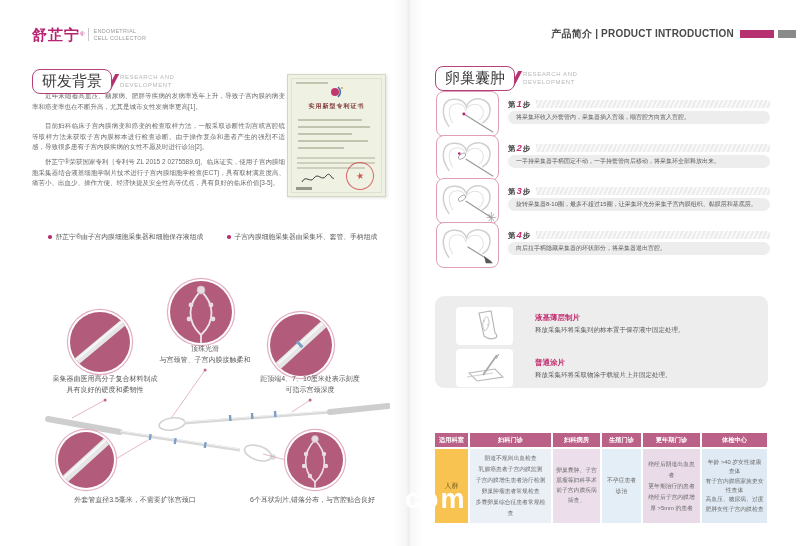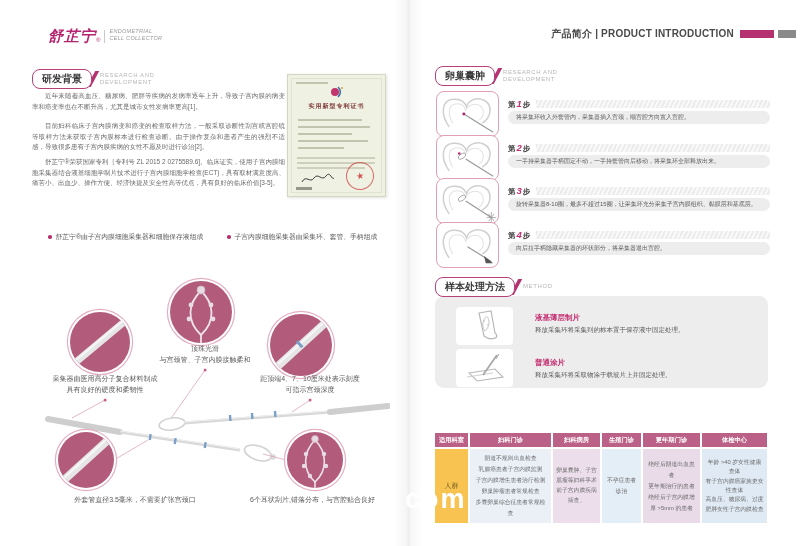--- a/index.html
+++ b/index.html
@@ -3,32 +3,32 @@
 <meta charset="utf-8">
 <style>
   html,body{margin:0;padding:0;background:#ffffff;}
   .page{position:relative;width:800px;height:546px;background:#ffffff;overflow:hidden;
         font-family:"Liberation Sans","DejaVu Sans",sans-serif;color:#555;}
   .abs{position:absolute;}
   
   .fold{left:394px;top:0;width:28px;height:546px;
         background:linear-gradient(90deg,rgba(0,0,0,0) 0%,rgba(0,0,0,0.04) 45%,rgba(0,0,0,0.07) 52%,rgba(0,0,0,0.03) 60%,rgba(0,0,0,0) 100%);}
   
-  .logo{left:48px;top:26px;display:flex;align-items:flex-end;font-style:italic;}
+  .logo{left:32px;top:26px;display:flex;align-items:center;}
   .logo-zh{font-size:15px;font-weight:bold;color:#b6236f;letter-spacing:1px;line-height:1;}
   .logo-reg{font-size:6px;color:#b6236f;vertical-align:top;}
   .logo-div{width:1px;height:13px;background:#c9c9c9;margin:1px 4px 0 4px;}
   .logo-en{font-size:5.5px;color:#9a9a9a;line-height:1.35;padding-top:2px;letter-spacing:.3px;}
   .hdr-right{right:4px;top:27px;display:flex;align-items:center;}
   .hdr-label{font-size:10px;color:#4a4a4a;font-weight:bold;margin-right:6px;letter-spacing:.2px;}
   .bar-magenta{width:34px;height:8px;background:#b5316f;margin-right:4px;}
   .bar-gray{width:18px;height:8px;background:#8a8a8a;}
   
   .sec{display:flex;align-items:center;}
-  .sec-box{border:1.2px solid #b54178;border-radius:8px;padding:2px 9px;font-size:10px;font-weight:bold;
+  .sec-box{border:1.2px solid #b54178;border-radius:8px;padding:2px 9px;font-size:15px;font-weight:normal;
            color:#3a3a3a;background:#fff;white-space:nowrap;position:relative;z-index:2;}
   .sec-slash{width:4px;height:16px;background:#b5316f;transform:skewX(-28deg);margin:0 5px 0 -1px;}
   .sec-en{font-size:6px;color:#b8b8b8;letter-spacing:.6px;line-height:1.2;}
   
   .para{left:32px;width:253px;font-size:6.5px;line-height:1.62;color:#6a6a6a;text-align:justify;text-indent:2em;}
   
   .bullet{display:flex;align-items:center;font-size:6.8px;color:#5a5a5a;}
   .bdot{width:3.5px;height:3.5px;border-radius:50%;background:#b5316f;margin-right:4px;flex:0 0 auto;}
   
   .cert{left:287px;top:74px;width:97px;height:121px;background:#eff1e3;border:1px solid #d4d6c2;box-shadow:1px 1px 3px rgba(0,0,0,.12);}
@@ -312,25 +312,20 @@
   <div class="abs step-titlebar" style="top:230px">
     <span class="step-title">
       <span class="st-zh">第</span>
       <span class="st-num">4</span>
       <span class="st-zh">步</span>
     </span>
     <span class="stripes"></span>
   </div>
   <div class="abs step-desc" style="top:242px">向后拉手柄隐藏采集器的环状部分，将采集器退出宫腔。</div>
 
-  <div class="abs sec" style="left:435px;top:277px">
-    <span class="sec-box">样本处理方法</span>
-    <span class="sec-slash"></span>
-    <span class="sec-en">METHOD</span>
-  </div>
   <div class="abs method-box">
     <div class="mthumb" style="left:21px;top:11px">
       <svg width="40" height="34" viewBox="0 0 40 34">
         <path d="M14 4 L26 2 L30 24 A6 3 15 0 1 19 27 Z" fill="none" stroke="#b8b8b8" stroke-width="1.2"></path>
         <path d="M20 9 C17 13 17 19 20 22 C24 19 25 13 23 9 C22 7 21 7 20 9 Z" fill="none" stroke="#c4c4c4" stroke-width="1"></path>
         <circle cx="19" cy="12" r="1" fill="#cccccc"></circle>
         <circle cx="23" cy="16" r="1" fill="#cccccc"></circle>
       </svg>
     </div>
     <div class="mtitle" style="left:100px;top:17px">液基薄层制片</div>

